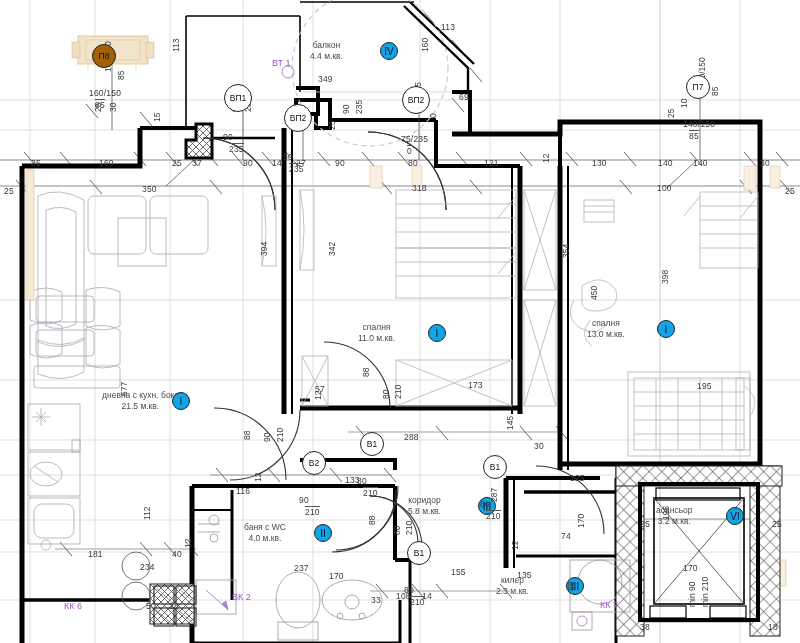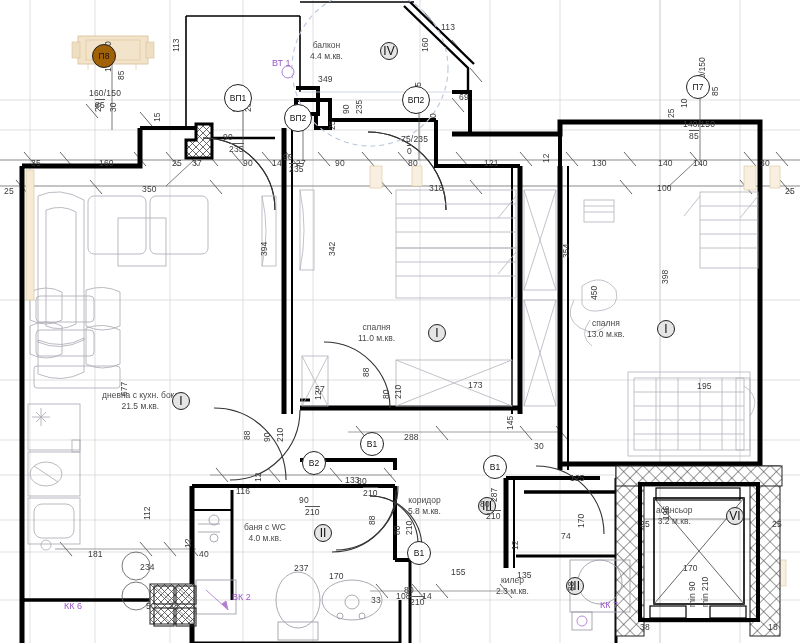--- a/index.html
+++ b/index.html
@@ -7,21 +7,21 @@
   #plan{position:relative;width:800px;height:643px;background:#ffffff;overflow:hidden;}
   #plan svg{position:absolute;left:0;top:0;}
   .lbl{position:absolute;font-family:"Liberation Sans",sans-serif;color:#2b2b2b;white-space:nowrap;}
   .dim{font-size:8.5px;color:#3a3a3a;letter-spacing:.2px;}
   .dimv{font-size:8.5px;color:#3a3a3a;transform-origin:0 0;transform:rotate(-90deg);}
   .room{font-size:8.5px;color:#4a4a4a;text-align:center;line-height:1.25;}
   .purple{color:#9b59c9;font-size:9px;}
   .ov-circ{position:absolute;border:1px solid #222;border-radius:50%;background:rgba(255,255,255,.0);
            display:flex;align-items:center;justify-content:center;font-size:8.5px;color:#111;}
   .rom{position:absolute;border:1px solid #222;border-radius:50%;display:flex;align-items:center;
-       justify-content:center;font-size:12px;color:#111;background:#e5e5e5;}
+       justify-content:center;font-size:10px;color:#111;background:#0ea5e9;}
   #wm{position:absolute;left:168px;top:268px;width:470px;height:110px;
       font-family:"Liberation Serif",serif;font-size:86px;font-weight:bold;color:rgba(120,130,160,.17);
       letter-spacing:1px;pointer-events:none;user-select:none;}
 </style>
 </head>
 <body>
 
 <div id="plan">
 
   <svg width="800" height="643" viewBox="0 0 800 643" aria-hidden="true">
@@ -374,41 +374,41 @@
       <div class="lbl dim" style="left: 243px; top: 158px;">90</div>
       <div class="lbl dim" style="left: 272px; top: 158px;">14</div>
       <div class="lbl dim" style="left: 296px; top: 158px;">27</div>
       <div class="lbl dim" style="left: 335px; top: 158px;">90</div>
       <div class="lbl dim" style="left: 408px; top: 158px;">80</div>
       <div class="lbl dim" style="left: 484px; top: 158px;">121</div>
       <div class="lbl dim" style="left: 592px; top: 158px;">130</div>
       <div class="lbl dim" style="left: 693px; top: 158px;">140</div>
       <div class="lbl dim" style="left: 760px; top: 158px;">30</div>
       <div class="lbl dim" style="left: 318px; top: 74px;">349</div>
-      <div class="lbl dim" style="left: 412px; top: 183px; margin-left: 17px;">318</div>
+      <div class="lbl dim" style="left: 412px; top: 183px;">318</div>
       <div class="lbl dim" style="left: 657px; top: 183px;">100</div>
       <div class="lbl dim" style="left: 785px; top: 186px;">25</div>
       <div class="lbl dim" style="left: 658px; top: 158px;">140</div>
       <div class="lbl dim" style="left: 468px; top: 380px;">173</div>
       <div class="lbl dim" style="left: 697px; top: 381px;">195</div>
       <div class="lbl dim" style="left: 404px; top: 432px;">288</div>
       <div class="lbl dim" style="left: 345px; top: 475px;">133</div>
       <div class="lbl dim" style="left: 236px; top: 486px;">116</div>
       <div class="lbl dim" style="left: 534px; top: 441px;">30</div>
       <div class="lbl dim" style="left: 570px; top: 473px;">125</div>
       <div class="lbl dim" style="left: 315px; top: 384px;">57</div>
       <div class="lbl dim" style="left: 294px; top: 563px;">237</div>
       <div class="lbl dim" style="left: 329px; top: 571px;">170</div>
       <div class="lbl dim" style="left: 396px; top: 591px;">108</div>
       <div class="lbl dim" style="left: 422px; top: 591px;">14</div>
       <div class="lbl dim" style="left: 451px; top: 567px;">155</div>
       <div class="lbl dim" style="left: 371px; top: 595px;">33</div>
       <div class="lbl dim" style="left: 88px; top: 549px;">181</div>
       <div class="lbl dim" style="left: 104px; top: 562px; margin-left: 36px;">234</div>
-      <div class="lbl dim" style="left: 172px; top: 549px; padding-left: 27px;">40</div>
+      <div class="lbl dim" style="left: 172px; top: 549px;">40</div>
       <div class="lbl dim" style="left: 146px; top: 601px;">50</div>
       <div class="lbl dim" style="left: 169px; top: 601px;">28</div>
       <div class="lbl dim" style="left: 683px; top: 563px;">170</div>
       <div class="lbl dim" style="left: 640px; top: 519px;">25</div>
       <div class="lbl dim" style="left: 772px; top: 519px;">25</div>
       <div class="lbl dim" style="left: 640px; top: 622px;">38</div>
       <div class="lbl dim" style="left: 768px; top: 622px;">18</div>
       <div class="lbl dim" style="left: 561px; top: 531px;">74</div>
       <div class="lbl dim" style="left: 517px; top: 570px;">135</div>
       <div class="lbl dim" style="left: 441px; top: 22px;">113</div>

